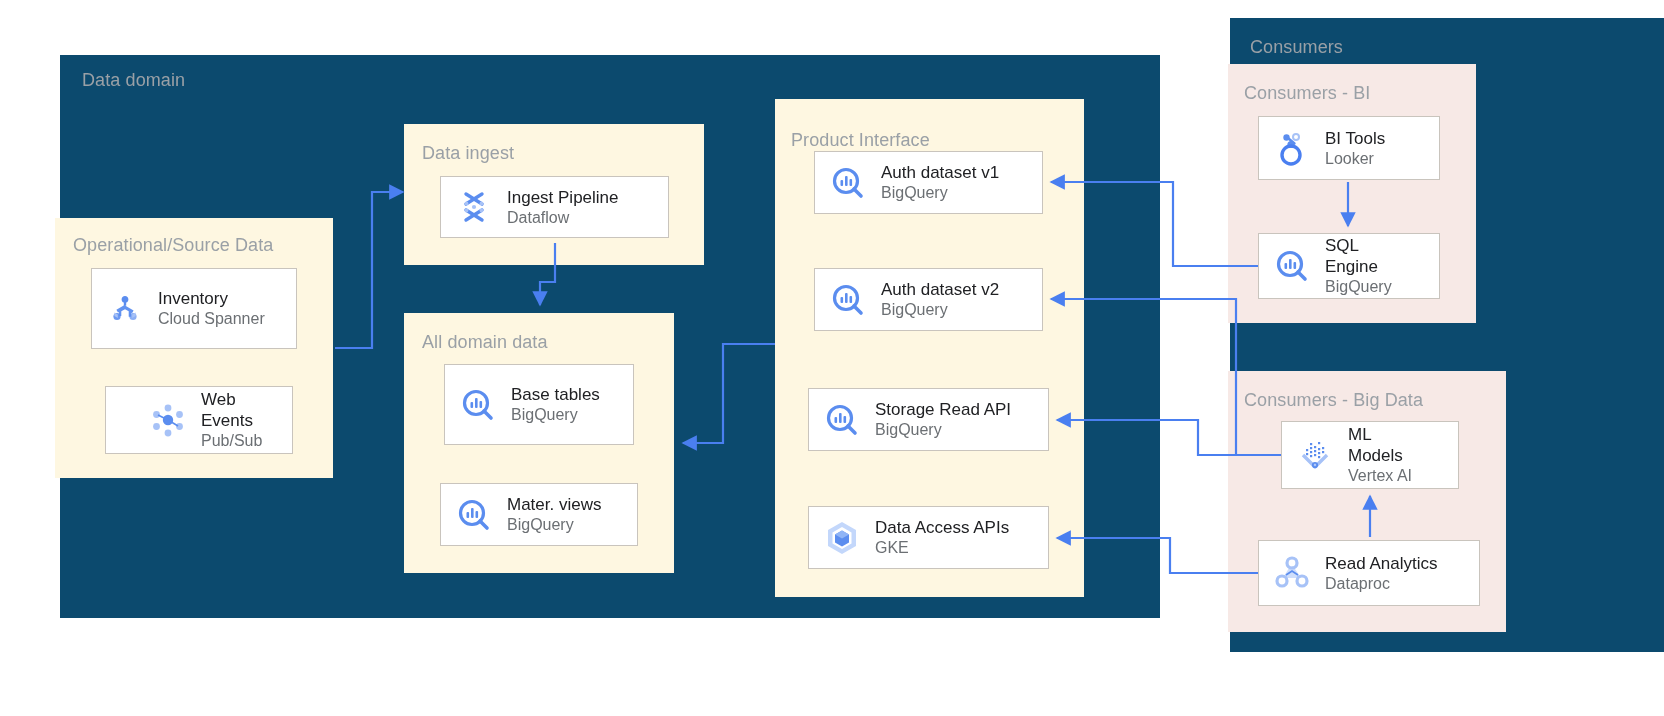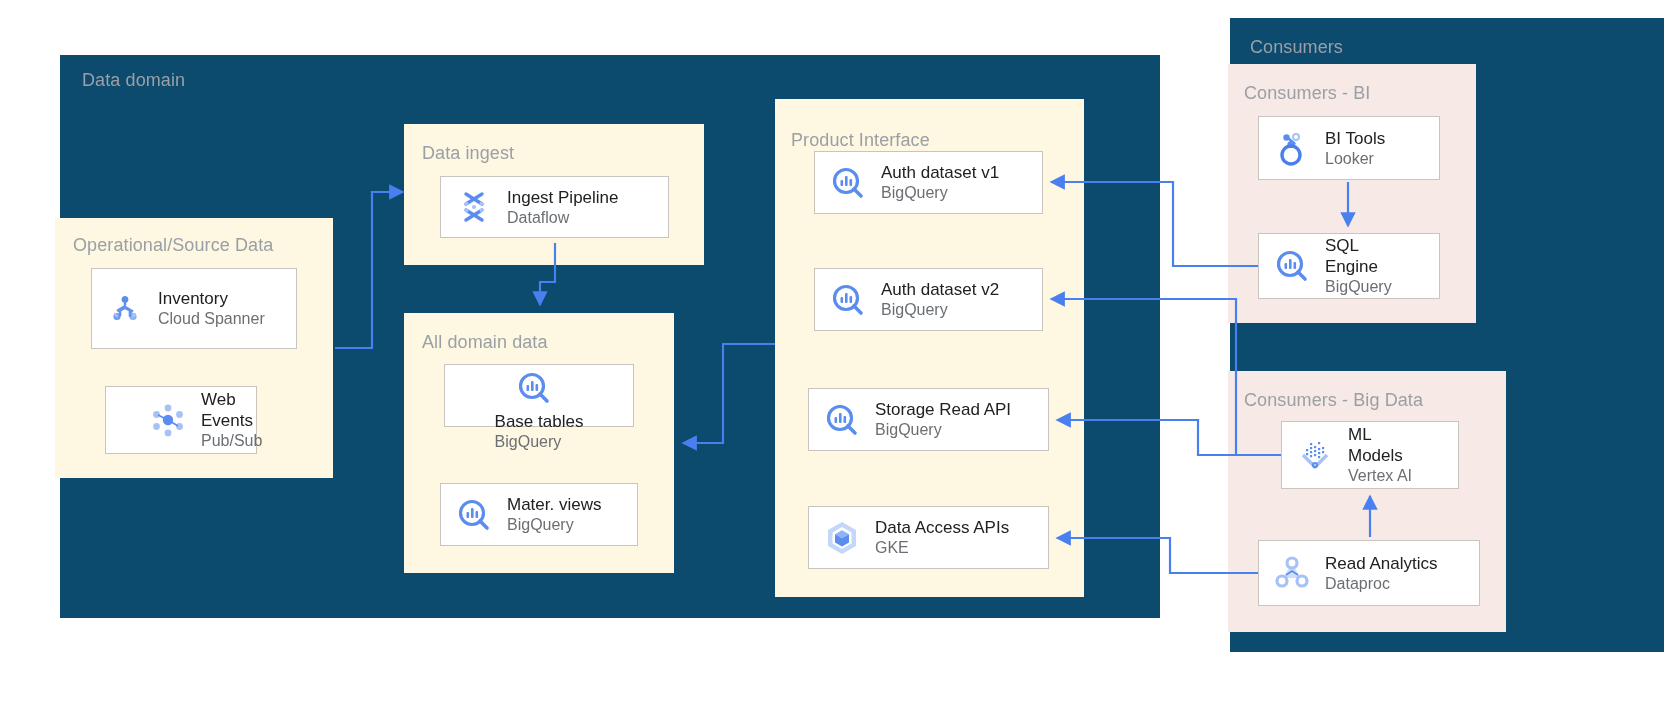--- a/index.html
+++ b/index.html
@@ -148,21 +148,21 @@
           <path d="M30.6 23.6l-3.4 2v3.5l3.4-2z"></path>
         </g>
       </svg>
     </span>
     <span class="txt">
       <span class="title">Inventory</span>
       <span class="sub">Cloud Spanner</span>
     </span>
   </div>
 
-  <div class="node" style="left:105px;top:386px;width:152px;height:68px;padding-left:39px;">
+  <div class="node" style="left:105px;top:386px;width:188px;height:68px;padding-left:39px;">
     <span class="ico">
       <svg width="42" height="42" viewBox="0 0 42 42">
         <g fill="#a7c2f7">
           <circle cx="21" cy="9" r="3.4"></circle>
           <circle cx="9.5" cy="15.5" r="3.4"></circle>
           <circle cx="32.5" cy="15.5" r="3.4"></circle>
           <circle cx="9.5" cy="27.5" r="3.4"></circle>
           <circle cx="32.5" cy="27.5" r="3.4"></circle>
           <circle cx="21" cy="34" r="3.4"></circle>
         </g>
@@ -197,21 +197,21 @@
           <circle cx="27.5" cy="23.5" r="1.9"></circle>
         </g>
       </svg>
     </span>
     <span class="txt">
       <span class="title">Ingest Pipeline</span>
       <span class="sub">Dataflow</span>
     </span>
   </div>
 
-  <div class="node" style="left:444px;top:364px;width:190px;height:63px;flex-direction:column;">
+  <div class="node" style="left:444px;top:364px;width:190px;height:81px;">
     <span class="ico">
       <svg width="40" height="40" viewBox="0 0 40 40">
         <circle cx="18" cy="18" r="11.5" fill="none" stroke="#5b8def" stroke-width="3.2"></circle>
         <line x1="26" y1="26" x2="33" y2="33" stroke="#5b8def" stroke-width="3.6" stroke-linecap="round"></line>
         <g fill="#5b8def">
           <rect x="12.5" y="17" width="2.6" height="6" rx="1"></rect>
           <rect x="17" y="13" width="2.6" height="10" rx="1"></rect>
           <rect x="21.5" y="16" width="2.6" height="7" rx="1"></rect>
         </g>
       </svg>

